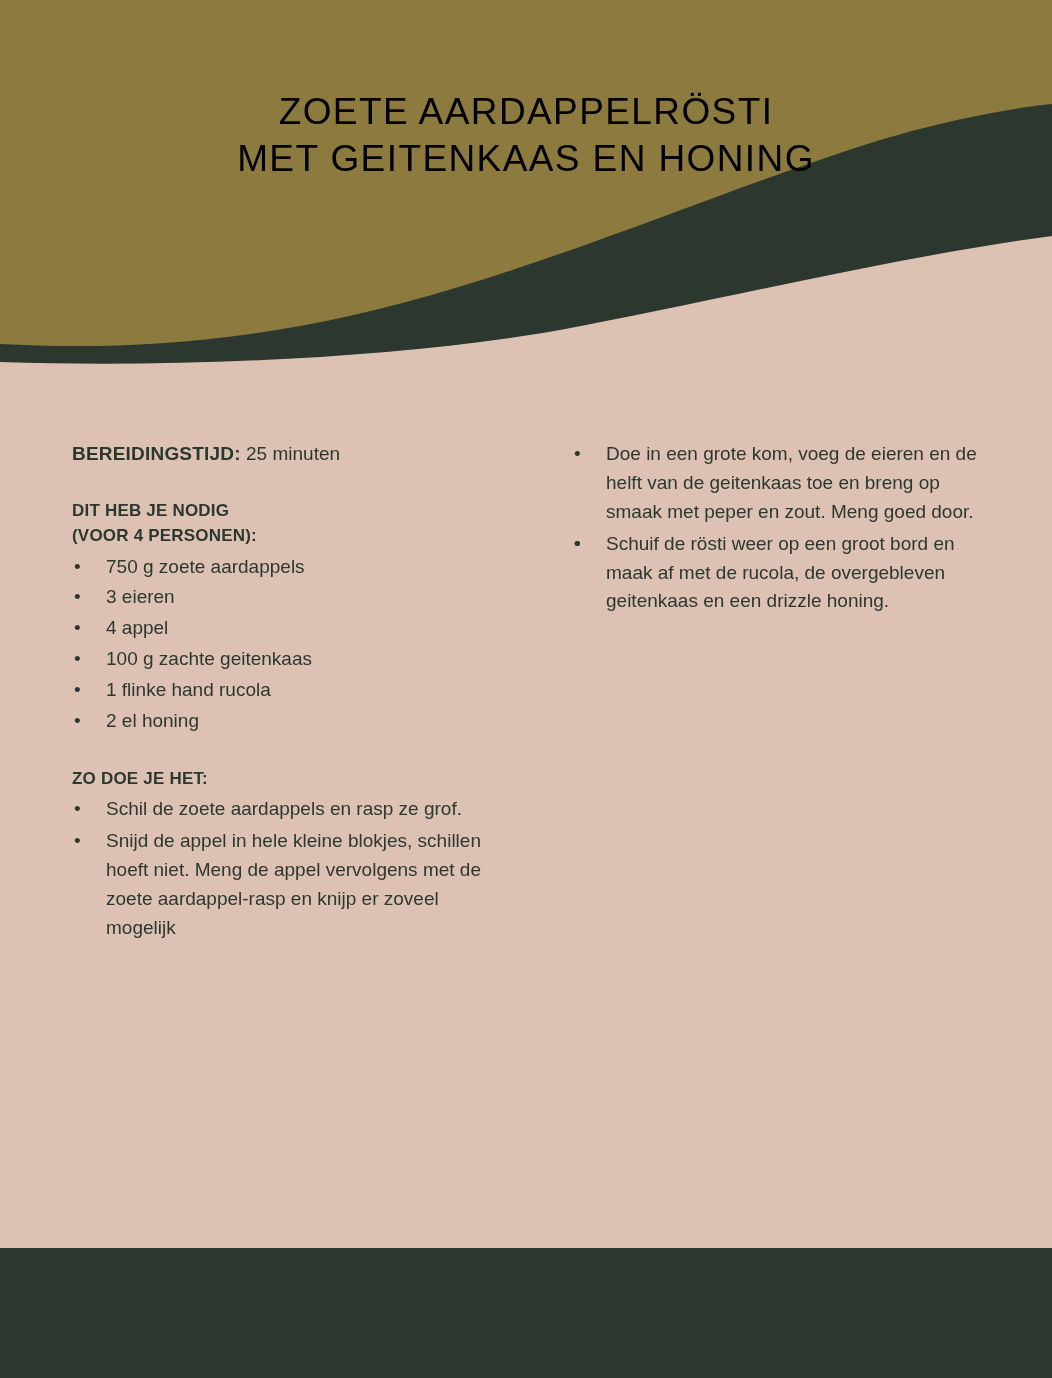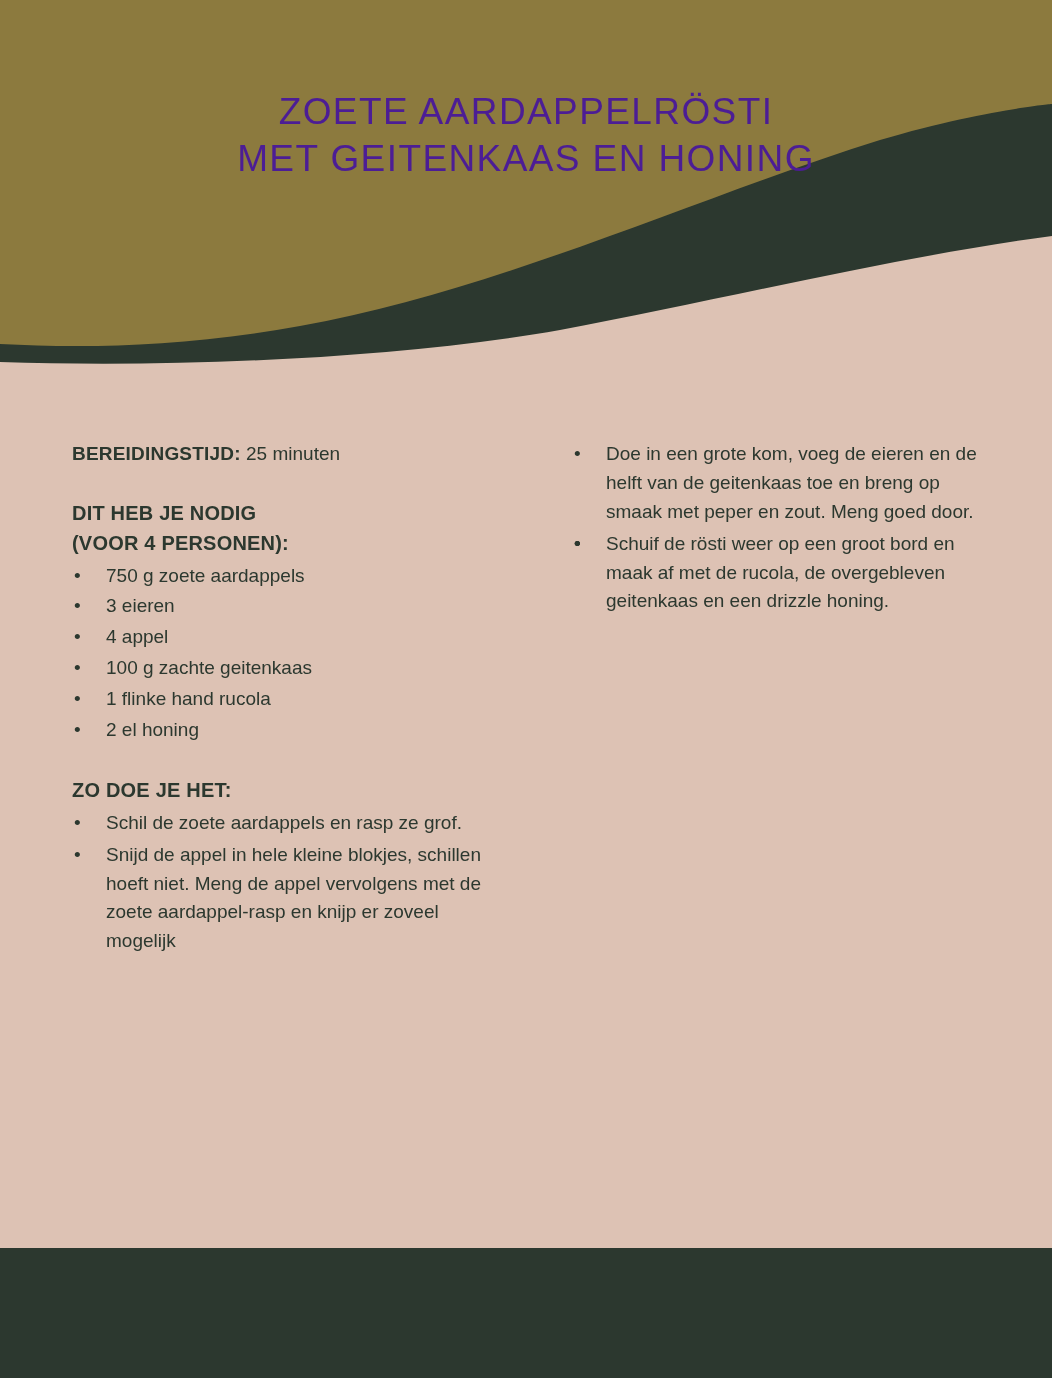--- a/index.html
+++ b/index.html
@@ -28,21 +28,21 @@
   .header-art svg {
     display: block;
   }
 
   .recipe-title {
     position: absolute;
     left: 0;
     top: 88px;
     width: 1052px;
     text-align: center;
-    color: #4c1d95;
+    color: #000000;
     font-size: 37px;
     line-height: 1.28;
     letter-spacing: 1.4px;
     font-weight: 300;
     font-family: "Liberation Sans", sans-serif;
     z-index: 5;
     white-space: pre-line;
   }
 
   
@@ -70,21 +70,21 @@
     line-height: 1.45;
     margin: 0 0 30px 12px;
   }
   .meta-line .label {
     font-weight: bold;
     letter-spacing: 0.2px;
   }
 
   .section-head {
     font-weight: bold;
-    font-size: 20px;
+    font-size: 17px;
     line-height: 1.5;
     letter-spacing: 0.2px;
     margin: 0 0 4px 12px;
     white-space: pre-line;
   }
 
   ul.bullets {
     list-style: none;
     margin: 0 0 30px 0;
     padding: 0;

